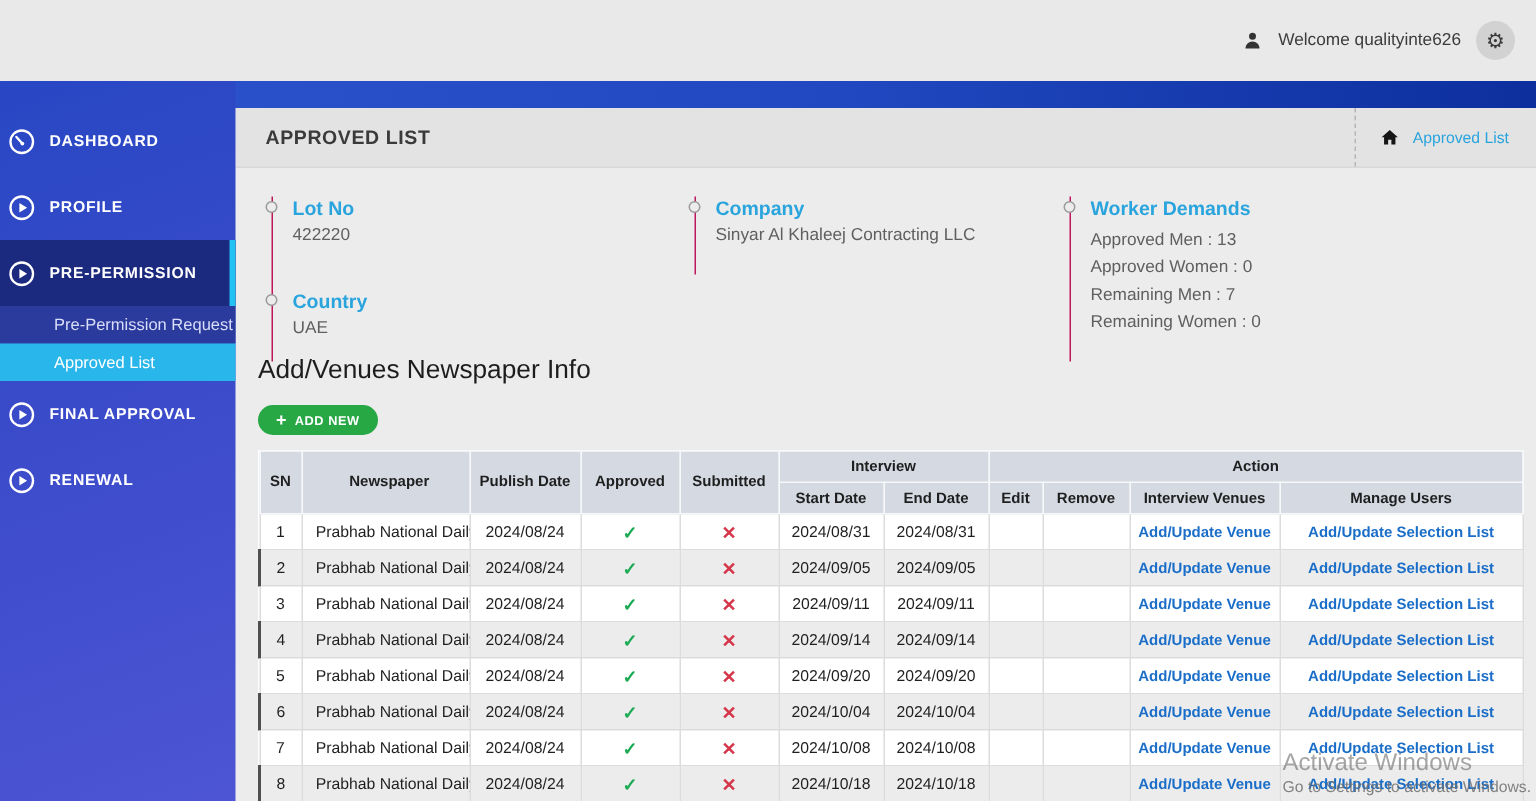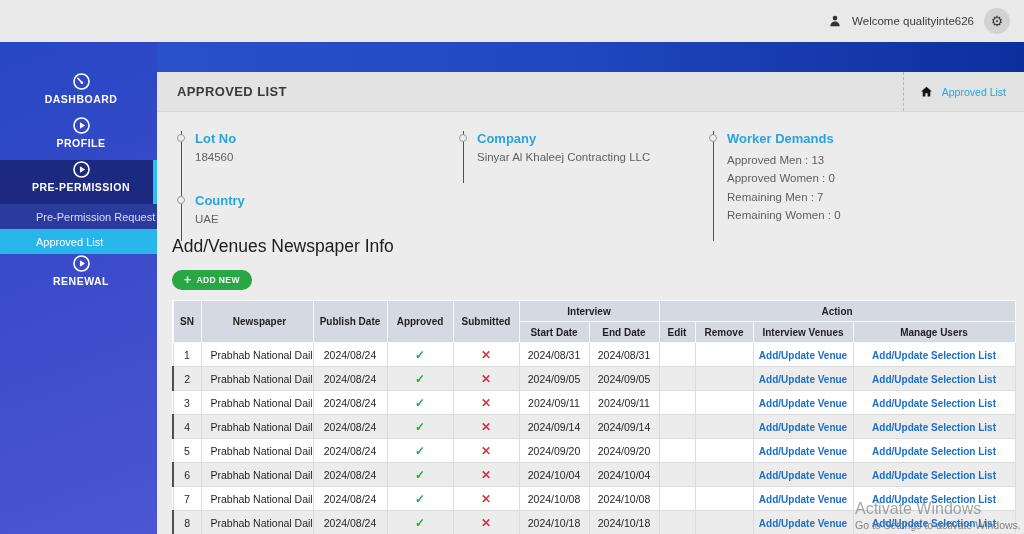--- a/index.html
+++ b/index.html
@@ -3,21 +3,21 @@
 <meta charset="utf-8">
 <style>
   * { margin:0; padding:0; box-sizing:border-box; }
   html,body { background:#cfcfcf; }
   #app {
     position:relative; width:1024px; height:534px; overflow:hidden;
     background:#ececec; font-family:"Liberation Sans", sans-serif;
   }
   
   .topbar {
-    position:absolute; top:0; left:0; right:0; height:42px; background:#e9e9e9;
+    position:absolute; top:0; left:0; right:0; height:54px; background:#e9e9e9;
     display:flex; align-items:center; justify-content:flex-end; gap:10px; padding-right:14px;
     z-index:6;
   }
   .welcome { font-size:11.5px; color:#3c3c3c; }
   .gearbtn {
     width:26px; height:26px; border-radius:50%; background:#d2d2d2;
     display:flex; align-items:center; justify-content:center; font-size:14px; color:#3a3a3a;
     cursor:pointer;
   }
   
@@ -26,22 +26,22 @@
     background:linear-gradient(to right,#2d54cd,#2148c0 55%,#0d2f9e);
   }
   
   .sidebar {
     position:absolute; top:42px; left:0; width:157px; bottom:0;
     background:linear-gradient(160deg,#2747c4 0%,#3a4bc9 45%,#4d55d4 100%);
     z-index:5;
   }
   .sb-menu { padding-top:30px; }
   .sb-item {
-    height:44px; display:flex; align-items:center; gap:2px; padding-left:5px;
-    cursor:pointer; position:relative;flex-direction:column;
+    height:44px; display:flex; align-items:center; gap:9px; padding-left:5px;
+    cursor:pointer; position:relative;
   }
   .sb-label {
     color:#ffffff; font-size:10.5px; font-weight:bold; letter-spacing:.5px;
   }
   .sb-icon { width:19px; height:19px; display:flex; }
   .sb-item.active { background:#1b2a7e; }
   .sb-item.active::after {
     content:""; position:absolute; right:0; top:0; bottom:0; width:4px; background:#24c2f2;
   }
   .sb-sub {
@@ -159,20 +159,29 @@
         <span class="sb-label">PRE-PERMISSION</span>
       </div>
 
       <div class="sb-sub first">
         <span>Pre-Permission Request</span>
       </div>
       <div class="sb-sub selected">
         <span>Approved List</span>
       </div>
 
+      <div class="sb-item">
+        <span class="sb-icon">
+          <svg viewBox="0 0 24 24" width="19" height="19">
+              <circle cx="12" cy="12" r="9.5" fill="none" stroke="#fff" stroke-width="2"></circle>
+              <path d="M10 8l6.5 4-6.5 4z" fill="#fff"></path>
+            </svg>
+        </span>
+        <span class="sb-label">FINAL APPROVAL</span>
+      </div>
 
 
       <div class="sb-item">
         <span class="sb-icon">
           <svg viewBox="0 0 24 24" width="19" height="19">
               <circle cx="12" cy="12" r="9.5" fill="none" stroke="#fff" stroke-width="2"></circle>
               <path d="M10 8l6.5 4-6.5 4z" fill="#fff"></path>
             </svg>
         </span>
         <span class="sb-label">RENEWAL</span>
@@ -190,21 +199,21 @@
           </svg>
       </span>
       <span class="crumb-label">Approved List</span>
     </span>
   </div>
 
   <div class="info-col" style="left:181px; top:131px; width:250px;">
     <div class="info-item">
       <span class="info-marker"></span>
       <div class="info-label">Lot No</div>
-      <div class="info-value">184560</div>
+      <div class="info-value">422220</div>
     </div>
     <div class="info-item" style="padding-top:14px;">
       <span class="info-marker" style="top:17px;"></span>
       <div class="info-label">Country</div>
       <div class="info-value">UAE</div>
     </div>
   </div>
 
   <div class="info-col" style="left:463px; top:131px; width:250px; height:52px;">
     <div class="info-item">

